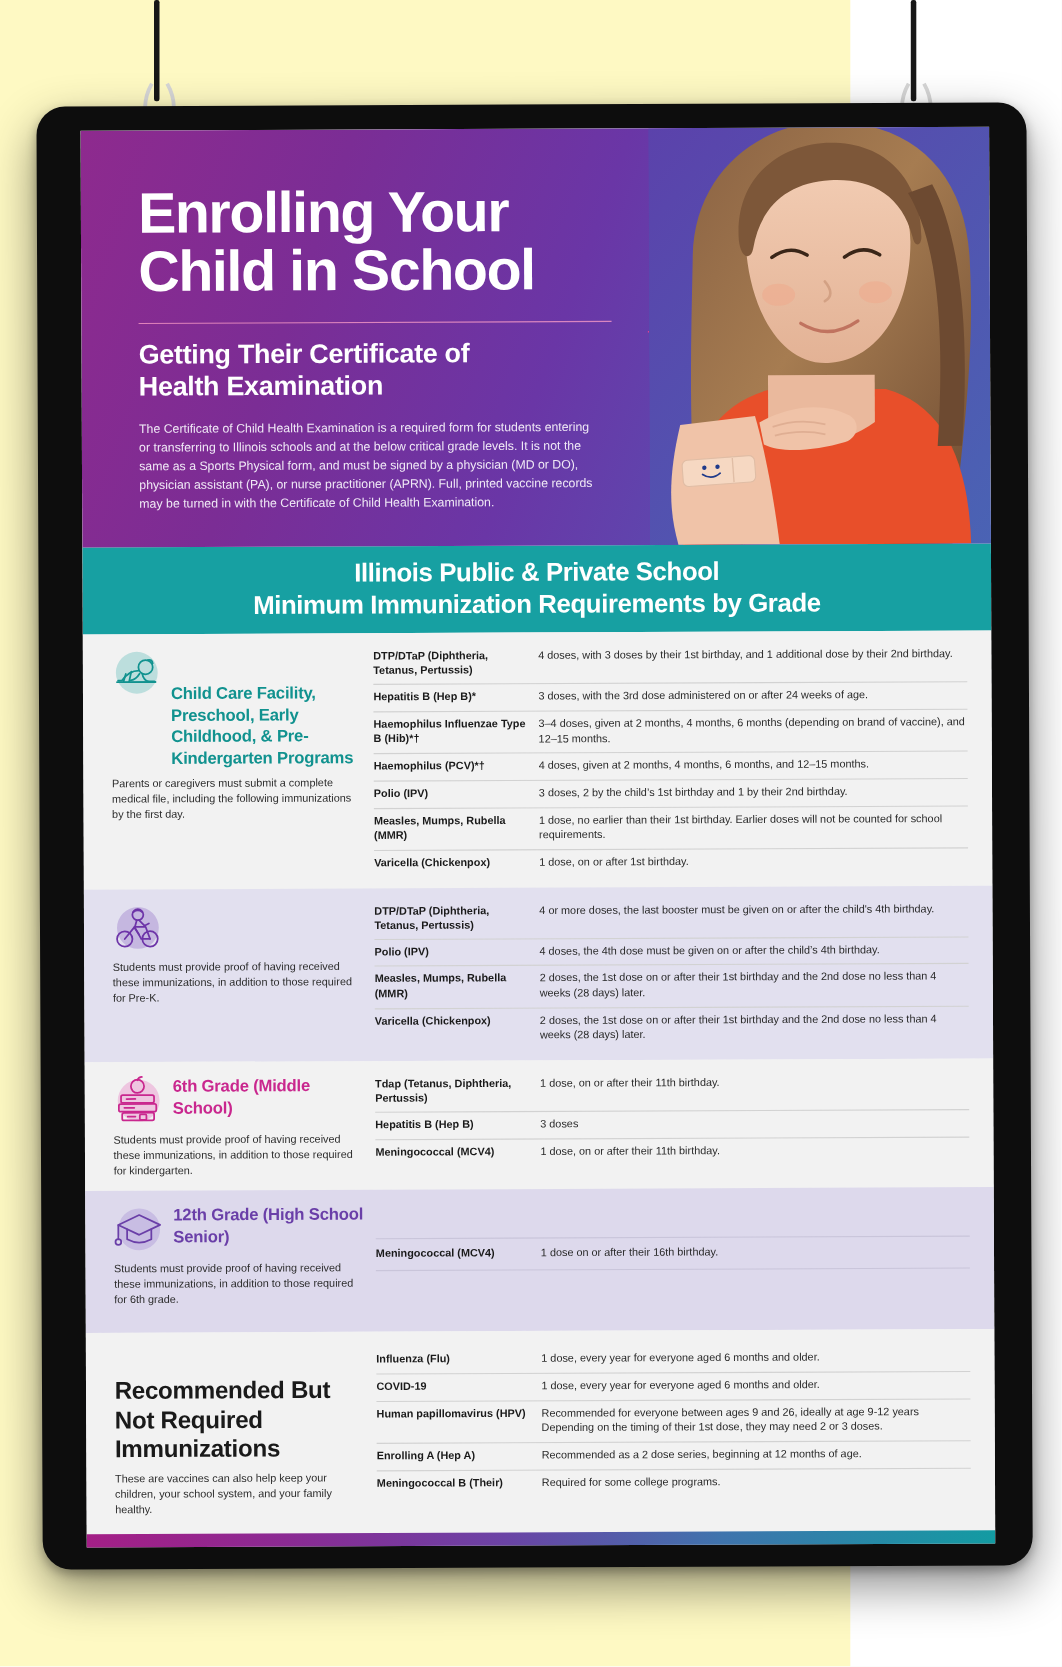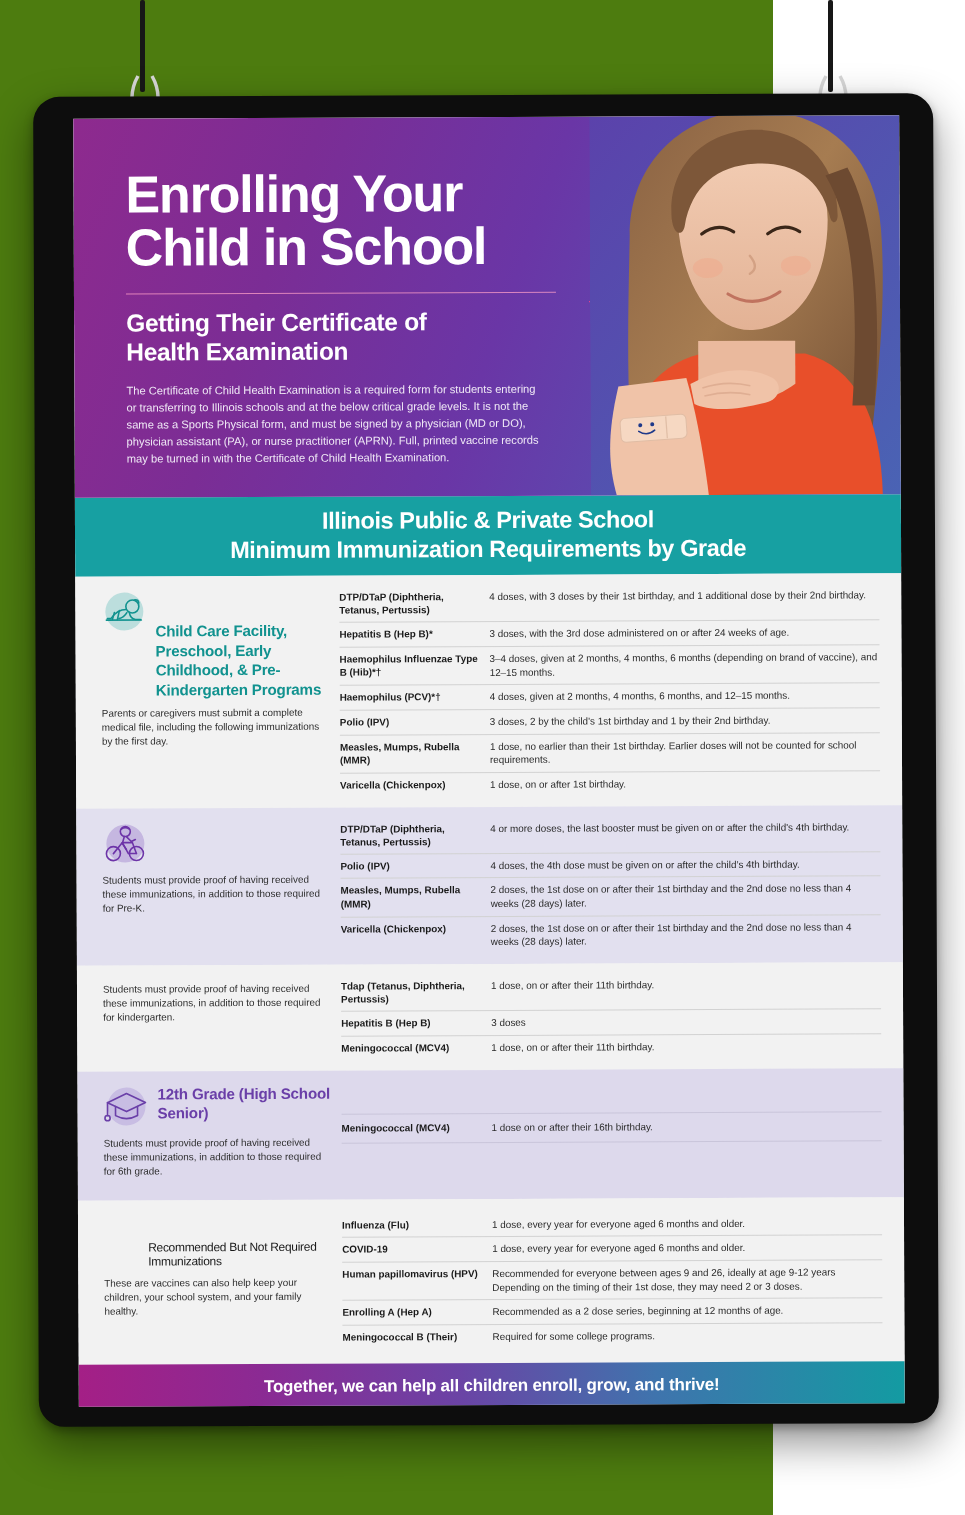--- a/index.html
+++ b/index.html
@@ -4,21 +4,21 @@
 <title>Enrolling Your Child in School Poster</title>
 <style>
   * { box-sizing: border-box; margin: 0; padding: 0; }
   html, body {
     width: 965px; height: 1515px;
     background: #ffffff;
     font-family: "Liberation Sans", sans-serif;
     overflow: hidden;
   }
 
-  #stage { position: relative; width: 773px; height: 1515px; background: #4d7c0f; }
+  #stage { position: relative; width: 773px; height: 1515px; background: #fef9c3; }
 
   
   .cord { position: absolute; width: 5px; background: #171717; border-radius: 2px; }
   .cord.left  { left: 140px; top: 0; height: 92px; }
   .cord.right { left: 828px; top: 0; height: 92px; }
   .clip { position: absolute; width: 54px; height: 68px; }
   .clip.left  { left: 118px; top: 74px; }
   .clip.right { left: 806px; top: 74px; }
 
   
@@ -79,21 +79,21 @@
   .t-purple { color: #6d34a8; }
   .t-pink   { color: #c9278e; }
   .t-lav    { color: #6a3fa8; }
 
   .sec-right { flex: 1 1 auto; }
   .vrow { display: flex; border-bottom: 1px solid #d2d2d2; padding: 5px 0 5px 0; }
   .vrow:last-child { border-bottom: none; }
   .vname { flex: 0 0 150px; font-size: 9.9px; font-weight: 700; color: #1a1a1a; line-height: 1.32; padding-right: 8px; }
   .vdesc { flex: 1 1 auto; font-size: 9.9px; color: #2a2a2a; line-height: 1.38; }
 
-  .rec-title { font-size: 12px; font-weight: 400; line-height: 1.2; color:#1a1a1a; letter-spacing:-.3px;margin-left:44px; }
+  .rec-title { font-size: 22px; font-weight: 700; line-height: 1.2; color:#1a1a1a; letter-spacing:-.3px; }
 
   
   .footbanner {
     background: linear-gradient(90deg,#a41f86 0%,#8b2a93 22%,#6b43a5 46%,#3f74ad 70%,#139ba2 100%);
     color:#fff; text-align:center; padding: 13px 0 13px;
   }
   .footbanner .fb1 { font-size: 17px; font-weight: 800; letter-spacing: -.2px; }
 </style>
 </head>
 <body>
@@ -288,20 +288,37 @@
             </div>
         <div class="vrow">
               <div class="vname">Varicella (Chickenpox)</div>
               <div class="vdesc">2 doses, the 1st dose on or after their 1st birthday and the 2nd dose no less than 4 weeks (28 days) later.</div>
             </div>
       </div>
     </div>
 
     <div class="section pinkbg">
       <div class="sec-left">
+        <div class="sec-head">
+          <div class="sec-icon">
+            <div class="disc" style="background:#eec6e0"></div>
+            <svg viewBox="0 0 46 46" style="position:absolute;inset:0;width:100%;height:100%">
+              <g stroke="#c9278e" stroke-width="1.6" fill="none" stroke-linecap="round" stroke-linejoin="round">
+                <circle cx="22" cy="10" r="6"></circle>
+                <path d="M22 4.5 q1 -3 4 -3"></path>
+                <rect x="7" y="18" width="30" height="7" rx="1.6"></rect>
+                <rect x="5" y="26" width="34" height="7" rx="1.6"></rect>
+                <rect x="8" y="34" width="29" height="7" rx="1.6"></rect>
+                <path d="M12 21.5 L20 21.5 M10 29.5 L19 29.5 M13 37.5 L20 37.5"></path>
+                <rect x="24" y="35.5" width="6" height="5" rx="1"></rect>
+              </g>
+            </svg>
+          </div>
+          <div class="sec-title t-pink">6th Grade (Middle School)</div>
+        </div>
         <div class="sec-note">Students must provide proof of having received these immunizations, in addition to those required for kindergarten.</div>
       </div>
       <div class="sec-right">
         <div class="vrow">
               <div class="vname">Tdap (Tetanus, Diphtheria, Pertussis)</div>
               <div class="vdesc">1 dose, on or after their 11th birthday.</div>
             </div>
         <div class="vrow">
               <div class="vname">Hepatitis B (Hep B)</div>
               <div class="vdesc">3 doses</div>

